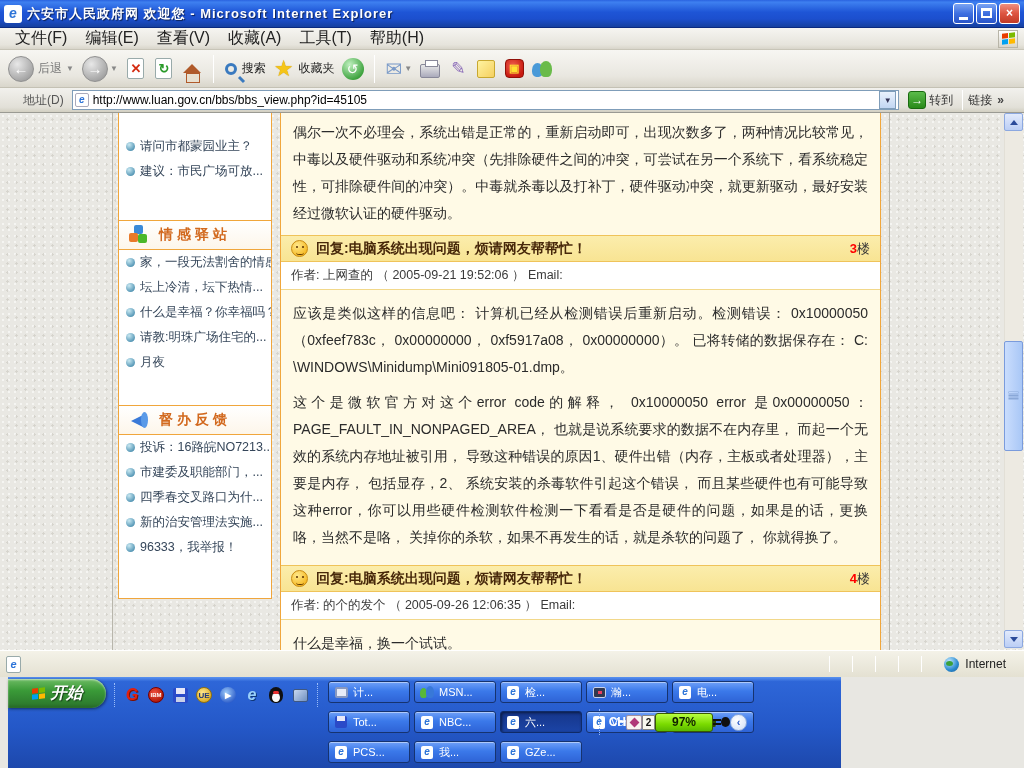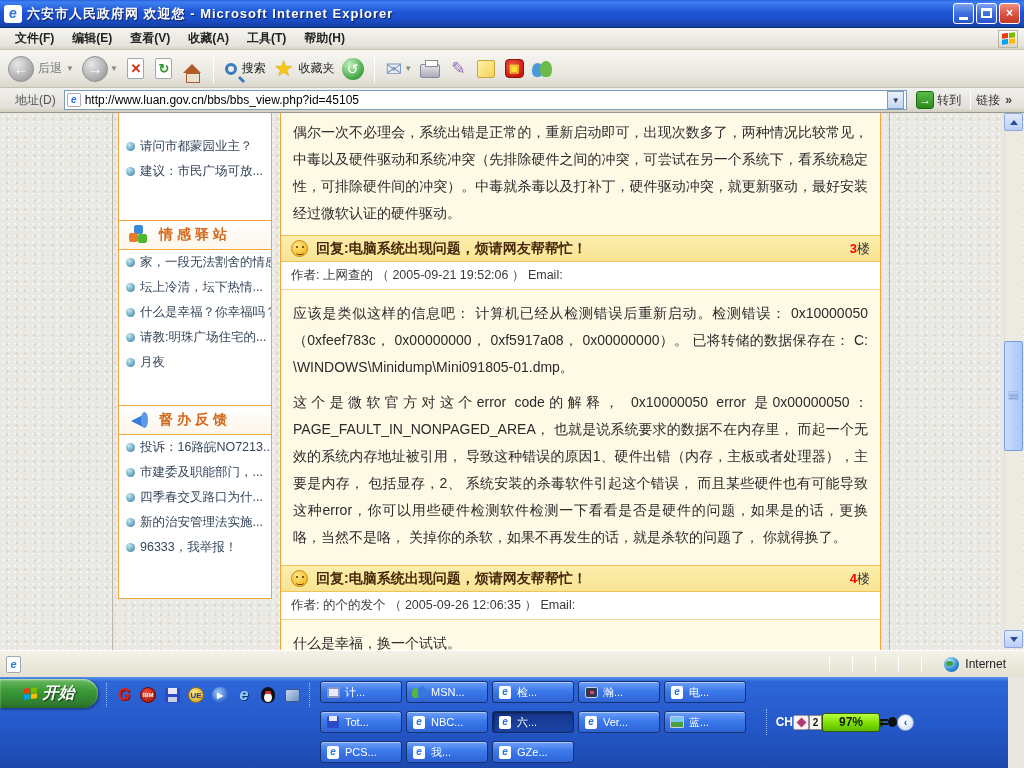--- a/index.html
+++ b/index.html
@@ -20,21 +20,21 @@
     background:linear-gradient(180deg,#7AA3F2 0%,#3E6FE0 50%,#2A55C8 100%);
     color:#fff; font-weight:bold; font-size:12px; text-align:center; line-height:19px; }
   .wbtn.close { background:linear-gradient(180deg,#F09080 0%,#DD5541 50%,#C23A26 100%); }
   .wbtn.min span { display:block; width:9px; height:3px; background:#fff; margin:13px auto 0; }
   .wbtn.max span { display:block; width:11px; height:10px; border:2px solid #fff; border-top-width:3px; margin:4px auto 0; }
 
   
   .menubar { position:absolute; top:28px; left:0; width:1024px; height:22px;
     background:linear-gradient(180deg,#F6F5F1 0%,#E6E4DC 80%,#D8D5CA 100%);
     border-bottom:1px solid #C8C5B8; display:flex; align-items:center; padding:0 6px; }
-  .menu-item { padding:2px 9px; color:#222; font-size:12px;font-weight:bold; }
+  .menu-item { padding:2px 9px; color:#222; font-size:16px; }
   .menubar-spacer { flex:1; }
   .winflag-box { width:20px; height:18px; background:linear-gradient(180deg,#fff,#D8D5CA); border:1px solid #B8B5A8;
     display:flex; align-items:center; justify-content:center; }
   .winflag { display:grid; grid-template-columns:6px 6px; grid-template-rows:5px 5px; gap:1px; transform:skewY(-6deg); }
   .winflag i { display:block; }
   .winflag i:nth-child(1){ background:#EA3C00; } .winflag i:nth-child(2){ background:#7CBB00; }
   .winflag i:nth-child(3){ background:#00A1F1; } .winflag i:nth-child(4){ background:#FFB900; }
 
   
   .toolbar { position:absolute; top:50px; left:0; width:1024px; height:38px;
@@ -68,21 +68,21 @@
   .note-sq { width:18px; height:18px; background:linear-gradient(135deg,#FFF3A0,#F5D060); border:1px solid #C8A830; border-radius:2px; }
   .red-sq { width:19px; height:19px; background:radial-gradient(circle at 40% 35%,#F06050,#C81A10 75%); border-radius:4px; border:1px solid #901008;
     color:#FFE030; font-size:11px; font-weight:bold; display:flex; align-items:center; justify-content:center; }
   .people { position:relative; width:22px; height:20px; }
   .people:before { content:""; position:absolute; left:1px; top:4px; width:11px; height:14px; border-radius:50% 50% 40% 40%; background:#4A9AD8; }
   .people:after { content:""; position:absolute; left:9px; top:2px; width:12px; height:16px; border-radius:50% 50% 40% 40%; background:#6ABB4A; }
 
   
   .addressbar { position:absolute; top:88px; left:0; width:1024px; height:25px;
     background:linear-gradient(180deg,#F2F1ED 0%,#E2E0D8 80%,#D2CFC2 100%);
-    border-bottom:1px solid #9A9A93; display:flex; align-items:center; padding:0 12px; gap:5px;justify-content:flex-end; }
+    border-bottom:1px solid #9A9A93; display:flex; align-items:center; padding:0 20px; gap:5px;justify-content:flex-end; }
   .addr-label { color:#555; font-size:12px; padding:0 3px; }
   .addr-input { flex:1; height:20px; background:#fff; border:1px solid #7F9DB9; display:flex; align-items:center; padding:0 2px; }
   .addr-page-icon { width:14px; height:14px; background:#fff; border:1px solid #AAB; border-radius:2px; color:#2D74D8;
     font-weight:bold; font-style:italic; font-size:10px; text-align:center; line-height:12px; margin-right:4px; }
   .addr-url { flex:1; font-size:12px; color:#000; white-space:nowrap; overflow:hidden; }
   .addr-drop { width:17px; height:18px; background:linear-gradient(180deg,#EAF2FC,#C2D6F2); border:1px solid #7F9DB9;
     color:#335; font-size:8px; text-align:center; line-height:17px; }
   .go-btn { display:flex; align-items:center; gap:3px; padding:0 4px; }
   .go-circle { width:18px; height:18px; border-radius:3px; background:linear-gradient(180deg,#5ABB4A,#2A8A1A); color:#fff;
     font-weight:bold; text-align:center; line-height:17px; font-size:12px; border:1px solid #1A6A10; }
@@ -155,21 +155,21 @@
     font-weight:bold; font-style:italic; font-size:11px; text-align:center; line-height:15px; }
   .status-fill { flex:1; }
   .status-tick { width:1px; height:16px; background:#C4C1B2; border-right:1px solid #fff; margin-left:22px; }
   .status-zone { display:flex; align-items:center; gap:6px; margin:0 12px 0 22px; }
   .globe { width:15px; height:15px; border-radius:50%;
     background:radial-gradient(circle at 35% 30%,#BFE8FF,#2A8AD0 60%,#1A5A90); position:relative; }
   .globe:after { content:""; position:absolute; left:2px; top:4px; width:7px; height:5px; border-radius:50%; background:#3AA03A; }
   .zone-text { font-size:12px; color:#222; }
 
   
-  .taskbar { position:absolute; top:677px; left:0; width:1008px; height:91px;
+  .taskbar { position:absolute; top:677px; left:8px; width:833px; height:91px;
     background:linear-gradient(180deg,#5A93F0 0%,#2E66D8 5%,#2458C8 55%,#1D48AC 100%); }
   .start-btn { position:absolute; left:0; top:2px; width:98px; height:29px; border-radius:0 15px 15px 0;
     background:linear-gradient(180deg,#6CBB62 0%,#3A9A38 40%,#2E7D2E 85%,#256625 100%);
     box-shadow:inset 0 1px 2px rgba(255,255,255,.6), 1px 1px 3px rgba(0,0,0,.5);
     display:flex; align-items:center; justify-content:center; gap:6px; }
   .start-text { color:#fff; font-weight:bold; font-style:italic; font-size:16px; text-shadow:1px 1px 1px rgba(0,0,0,.55); }
   .ql { position:absolute; left:106px; top:6px; display:flex; align-items:center; gap:6px;
     border-left:1px dotted #9ABCF8; border-right:1px dotted #9ABCF8; padding:0 8px; height:24px; }
   .ql-icon { width:18px; height:18px; display:flex; align-items:center; justify-content:center; font-weight:bold; }
   .ic-g { color:#E02010; font-size:16px; font-style:italic; text-shadow:1px 1px 0 #801000; }

